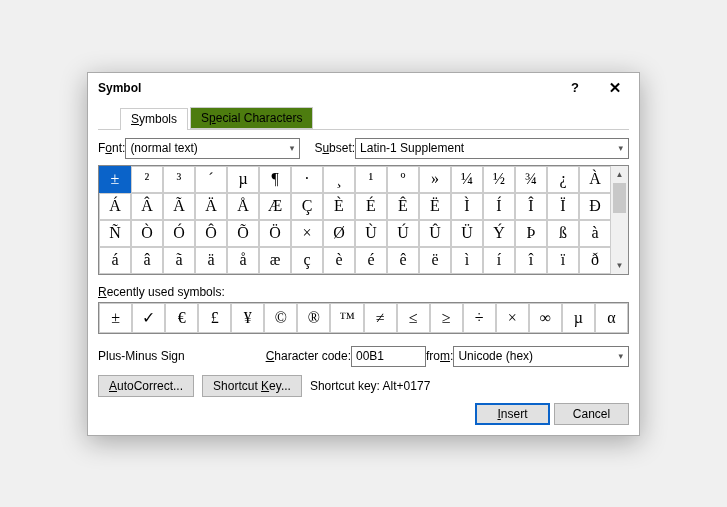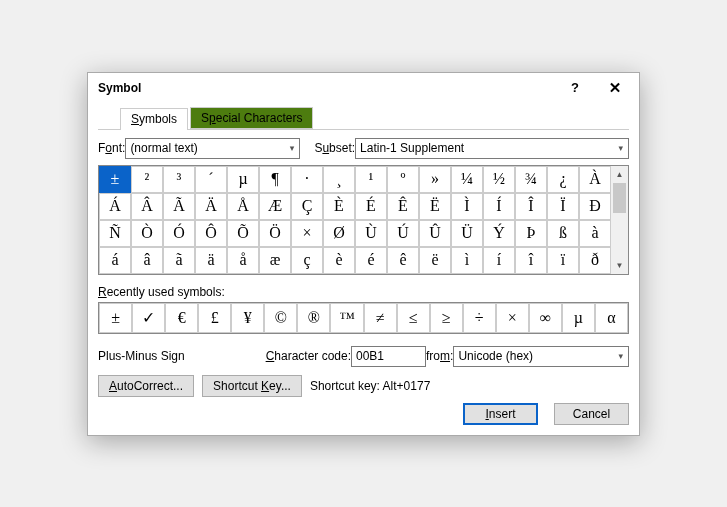--- a/index.html
+++ b/index.html
@@ -30,21 +30,21 @@
   .recent-label { margin-bottom:3px; }
   .recent-grid { display:flex; border:1px solid #888; margin-bottom:12px; }
   .recent-grid .cell { border:1px solid #ccc; height:30px; font-size:16px; }
   .info-row { display:flex; align-items:center; margin-bottom:8px; }
   .symbol-name { flex:1; font-size:12px; }
   .text-input { border:1px solid #7a7a7a; height:21px; padding:0 4px; width:75px; font-family:inherit; font-size:12px; }
   .from-combo { width:110px; }
   .btn-row { display:flex; align-items:center; gap:8px; margin-bottom:6px; }
   .push-btn { border:1px solid #aaa; background:#e1e1e1; padding:3px 10px; font-family:inherit; font-size:12px; cursor:default; min-width:70px; }
   .shortcut-label { font-size:12px; }
-  .footer { display:flex; justify-content:flex-end; gap:16px; }
+  .footer { display:flex; justify-content:flex-end; gap:4px; }
   .footer .push-btn { min-width:75px; padding:3px 8px; }
   .footer .primary { border:2px solid #0a63c9; padding:2px 0; }
 </style>
 </head>
 <body>
 
 <div class="dialog">
   <div class="titlebar">
     <div class="title">Symbol</div>
     <div class="btn">

